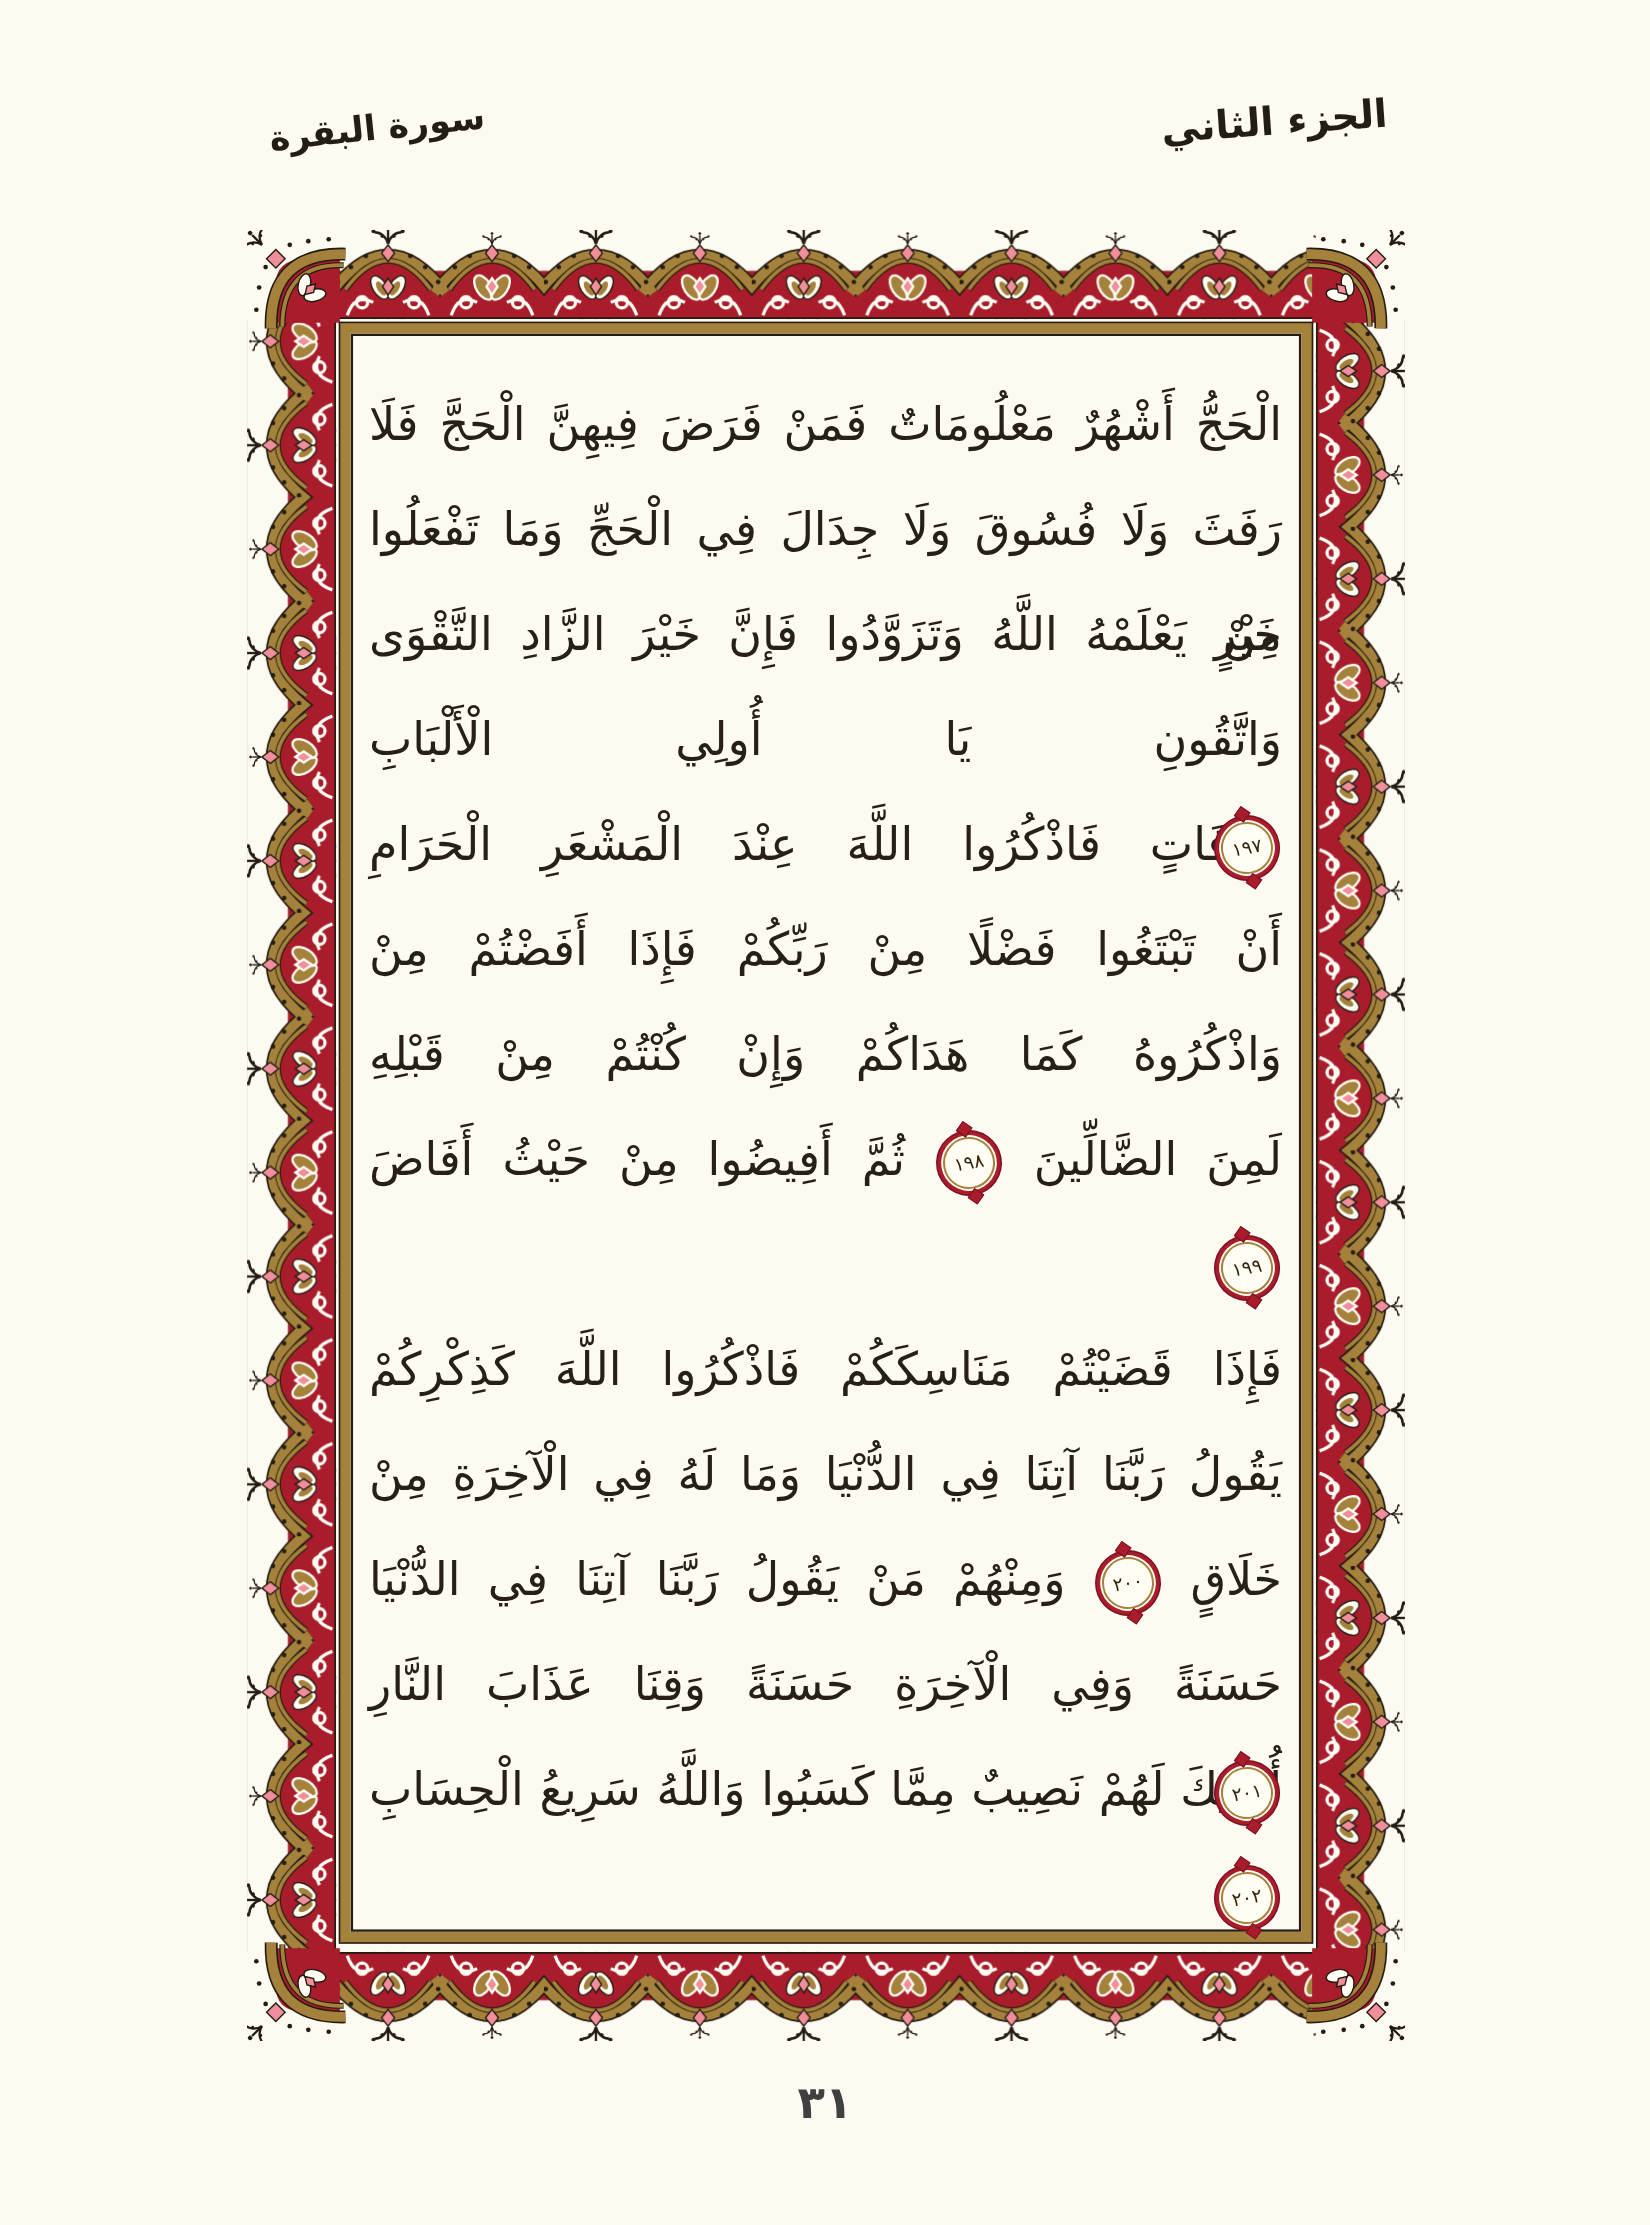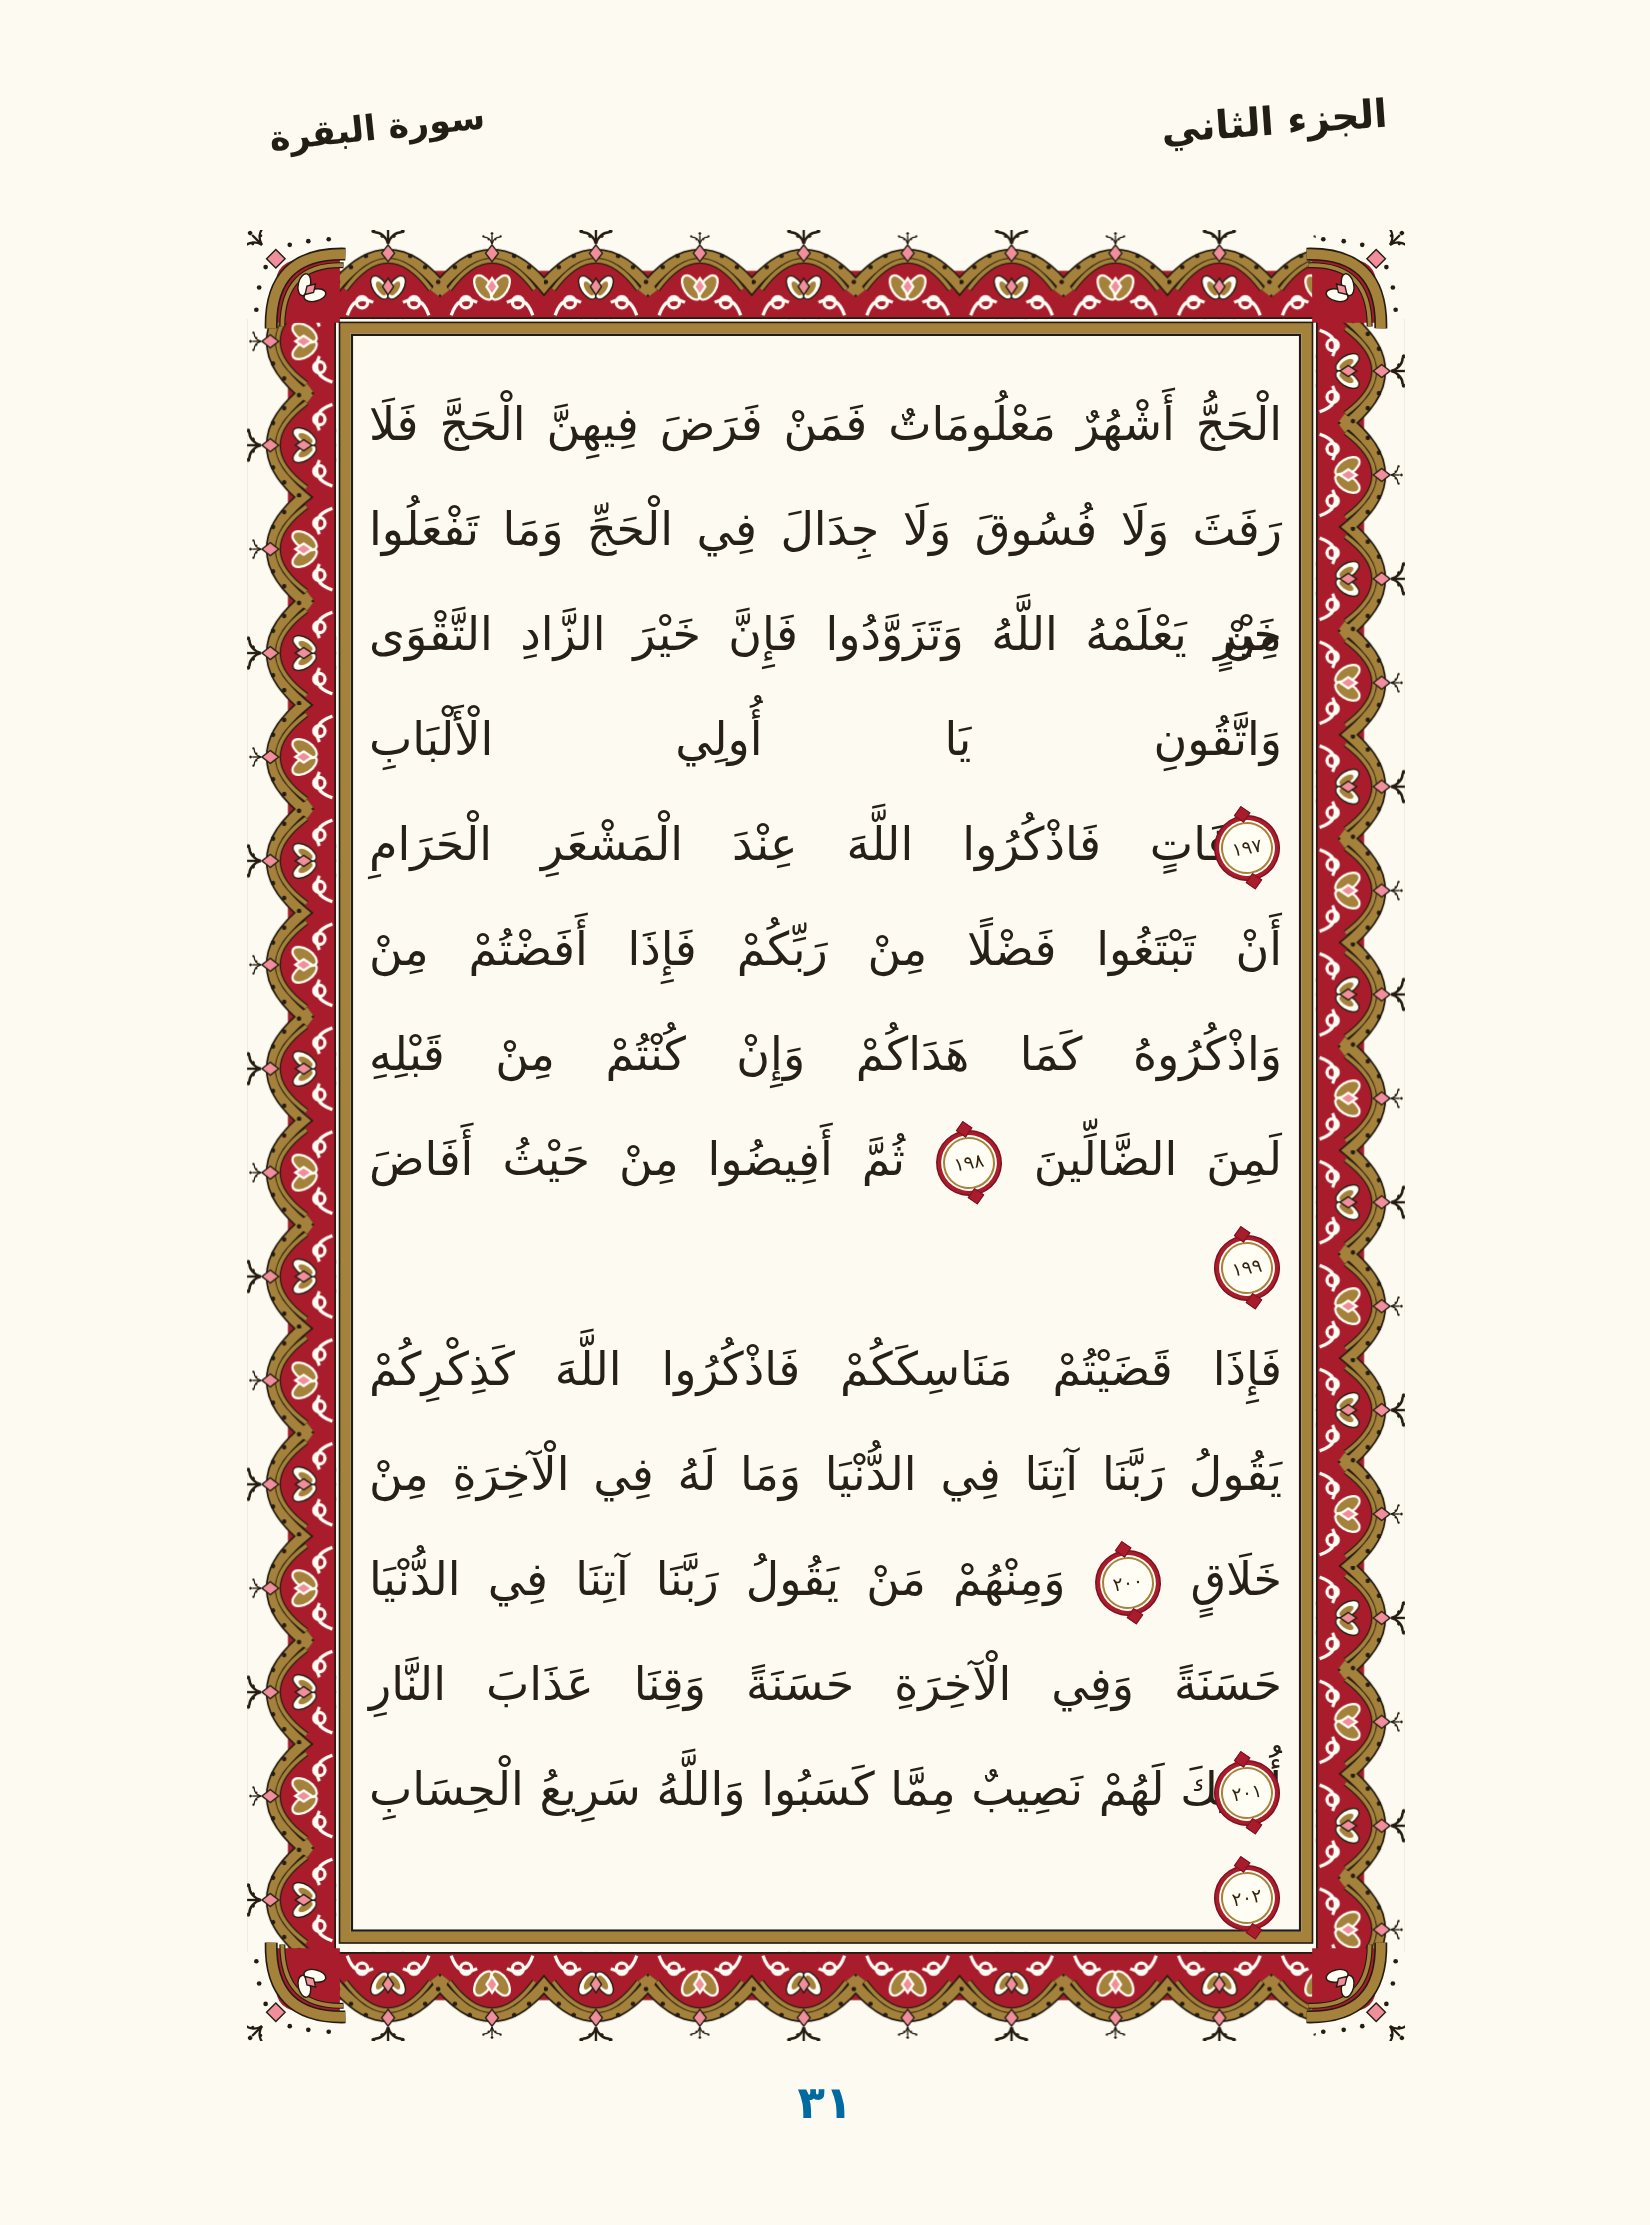--- a/index.html
+++ b/index.html
@@ -55,21 +55,21 @@
   }
   .ayah-marker::before,.ayah-marker::after{
     content:"";position:absolute;left:50%;width:10.2px;height:10.2px;margin-left:-5.1px;
     background:var(--red);border:1.4px solid var(--deep-red);transform:rotate(45deg);
   }
   .ayah-marker::before{top:-16px;}
   .ayah-marker::after{bottom:-16px;}
 
   #page-number{
     position:absolute;left:0;right:0;top:2076px;text-align:center;
-    font-size:45px;font-weight:bold;color:#0369a1;
+    font-size:45px;font-weight:bold;color:#404040;
   }
 </style>
 </head>
 <body>
 
 <div id="page">
 
   <div id="juz-label" class="header-label">الجزء الثاني</div>
   <div id="surah-label" class="header-label">سورة البقرة</div>
 

